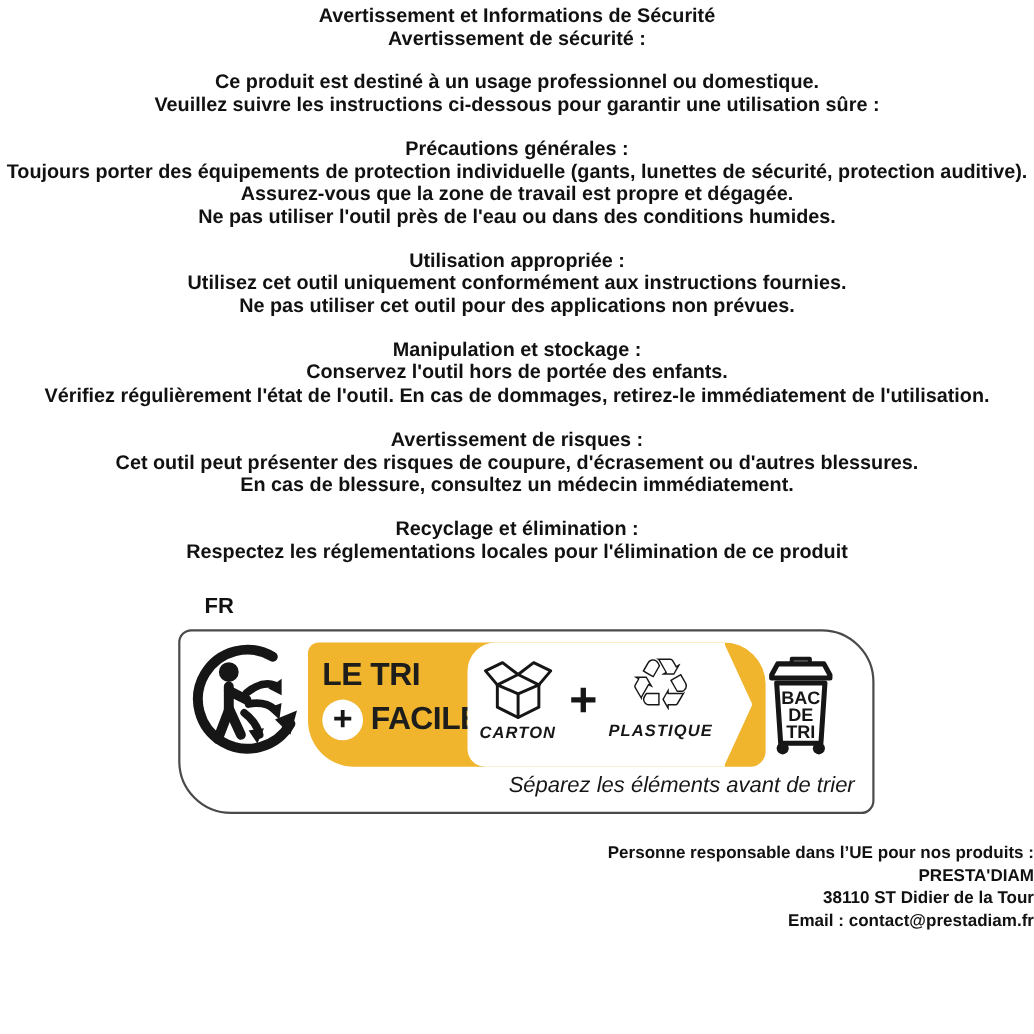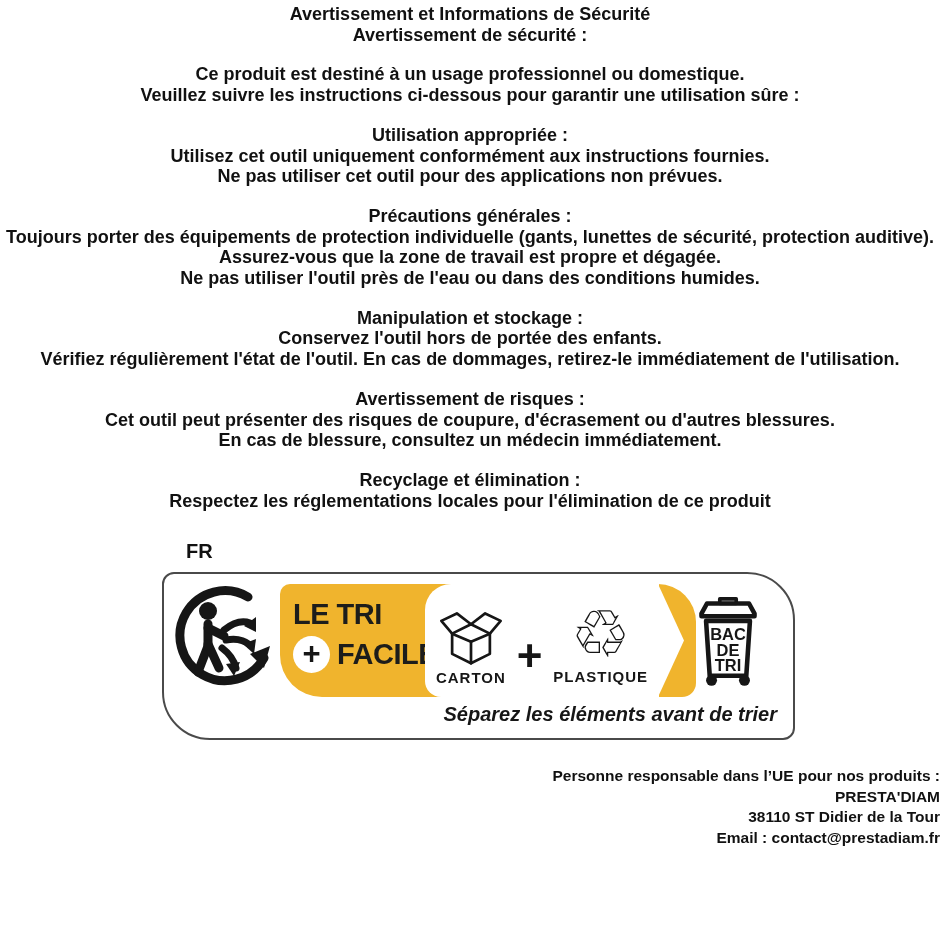--- a/index.html
+++ b/index.html
@@ -27,35 +27,35 @@
   .badge-l2{display:flex;align-items:center;gap:7px;margin-top:7px;}
   .plus-circle{
     width:37px;height:37px;border-radius:50%;background:#fff;color:#161616;
     display:flex;align-items:center;justify-content:center;
     font-size:31px;font-weight:bold;line-height:1;padding-bottom:2px;box-sizing:border-box;
   }
   .badge-l2 .facile{font-size:29px;font-weight:bold;letter-spacing:-0.5px;}
   .white-region{
     position:absolute;left:145px;top:0;width:234px;height:113px;background:#fff;
     border-radius:26px 0 0 16px;
-    display:flex;justify-content:space-evenly;align-items:center;padding-top:9px;box-sizing:border-box;
+    display:flex;justify-content:space-evenly;align-items:flex-start;padding-top:9px;box-sizing:border-box;font-style:italic;
   }
   .chevron-tip{
     position:absolute;left:378px;top:0;width:26px;height:113px;background:#fff;
     clip-path:polygon(0 0,100% 50%,0 100%);
   }
   .mat-item{display:flex;flex-direction:column;align-items:center;}
   .mat-label{font-size:15px;font-weight:bold;letter-spacing:1px;color:#161616;margin-top:3px;}
   .mat-plus{font-size:44px;font-weight:bold;color:#161616;margin-top:22px;line-height:1;}
   .recycle-glyph{
     font-family:"DejaVu Sans",sans-serif;font-size:66px;line-height:60px;height:60px;color:#161616;
   }
   .bin{position:absolute;left:416px;top:7px;width:64px;height:100px;}
   .label-footer{
-    position:absolute;right:16px;top:129px;font-size:20px;font-weight:bold;font-style:italic;
+    position:absolute;right:16px;top:129px;font-size:20px;font-weight:normal;font-style:italic;
     color:#161616;white-space:nowrap;
   }
   
   .contact{position:absolute;top:766px;left:0;width:940px;text-align:right;}
   .contact p{margin:0;font-size:15.5px;font-weight:bold;line-height:20.7px;}
   svg{display:block;}
 </style>
 </head>
 <body>
 
@@ -64,29 +64,29 @@
   <div class="doc">
     <div class="sec">
       <p>Avertissement et Informations de Sécurité</p>
       <p>Avertissement de sécurité :</p>
     </div>
     <div class="sec">
       <p>Ce produit est destiné à un usage professionnel ou domestique.</p>
       <p>Veuillez suivre les instructions ci-dessous pour garantir une utilisation sûre :</p>
     </div>
     <div class="sec">
-      <p>Utilisation appropriée :</p>
-      <p>Utilisez cet outil uniquement conformément aux instructions fournies.</p>
-      <p>Ne pas utiliser cet outil pour des applications non prévues.</p>
-    </div>
-    <div class="sec">
       <p>Précautions générales :</p>
       <p>Toujours porter des équipements de protection individuelle (gants, lunettes de sécurité, protection auditive).</p>
       <p>Assurez-vous que la zone de travail est propre et dégagée.</p>
       <p>Ne pas utiliser l'outil près de l'eau ou dans des conditions humides.</p>
+    </div>
+    <div class="sec">
+      <p>Utilisation appropriée :</p>
+      <p>Utilisez cet outil uniquement conformément aux instructions fournies.</p>
+      <p>Ne pas utiliser cet outil pour des applications non prévues.</p>
     </div>
     <div class="sec">
       <p>Manipulation et stockage :</p>
       <p>Conservez l'outil hors de portée des enfants.</p>
       <p>Vérifiez régulièrement l'état de l'outil. En cas de dommages, retirez-le immédiatement de l'utilisation.</p>
     </div>
     <div class="sec">
       <p>Avertissement de risques :</p>
       <p>Cet outil peut présenter des risques de coupure, d'écrasement ou d'autres blessures.</p>
       <p>En cas de blessure, consultez un médecin immédiatement.</p>

